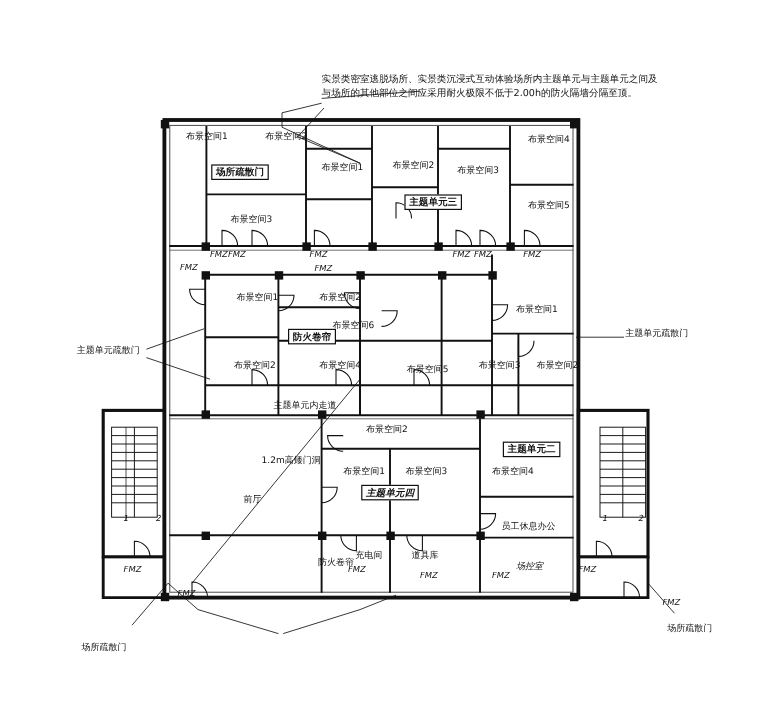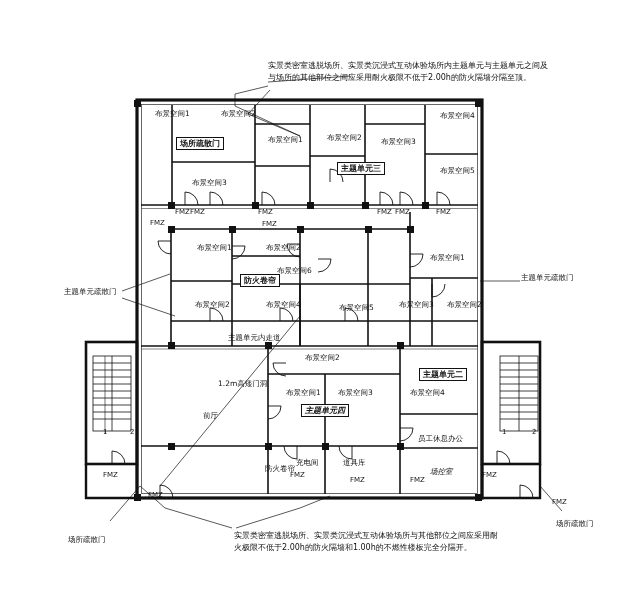--- a/index.html
+++ b/index.html
@@ -26,21 +26,21 @@
     padding:1px 3px;
     font-weight:bold;
     font-size:8px;
   }
   .note{
     font-size:8px;
     line-height:1.45;
     color:#111;
     white-space:pre-line;
   }
-  .small{font-size:7px;}
+  .small{font-size:7px;font-style:italic;}
 </style>
 </head>
 <body>
 
 <div id="stage">
 
   <svg id="plan" viewBox="0 0 640 594">
     <defs>
       <pattern id="hatch" width="5" height="5" patternUnits="userSpaceOnUse" patternTransform="rotate(45)">
         <rect width="5" height="5" fill="#ffffff"></rect>
@@ -208,22 +208,20 @@
       <path d="M236 512 L300 492 L330 480"></path>
 
       <path d="M160 470 L300 300"></path>
       <path d="M300 120 L235 90"></path>
     </g>
   </svg>
 
   <div class="lbl note" style="left:268px;top:44px;width:345px;">实景类密室逃脱场所、实景类沉浸式互动体验场所内主题单元与主题单元之间及
 与场所的其他部位之间应采用耐火极限不低于2.00h的防火隔墙分隔至顶。</div>
 
-  <div class="lbl note" style="left:234px;top:514px;width:350px;">实景类密室逃脱场所、实景类沉浸式互动体验场所与其他部位之间应采用耐
-火极限不低于2.00h的防火隔墙和1.00h的不燃性楼板完全分隔开。</div>
 
   <div class="lbl" style="left:64px;top:272px;">主题单元疏散门</div>
   <div class="lbl" style="left:521px;top:258px;">主题单元疏散门</div>
   <div class="lbl" style="left:68px;top:520px;">场所疏散门</div>
   <div class="lbl" style="left:556px;top:504px;">场所疏散门</div>
 
   <div class="lbl boxed" style="left:176px;top:121px;">场所疏散门</div>
   <div class="lbl boxed" style="left:337px;top:146px;">主题单元三</div>
   <div class="lbl boxed" style="left:240px;top:258px;">防火卷帘</div>
   <div class="lbl boxed" style="left:301px;top:388px;font-style:italic;">主题单元四</div>

